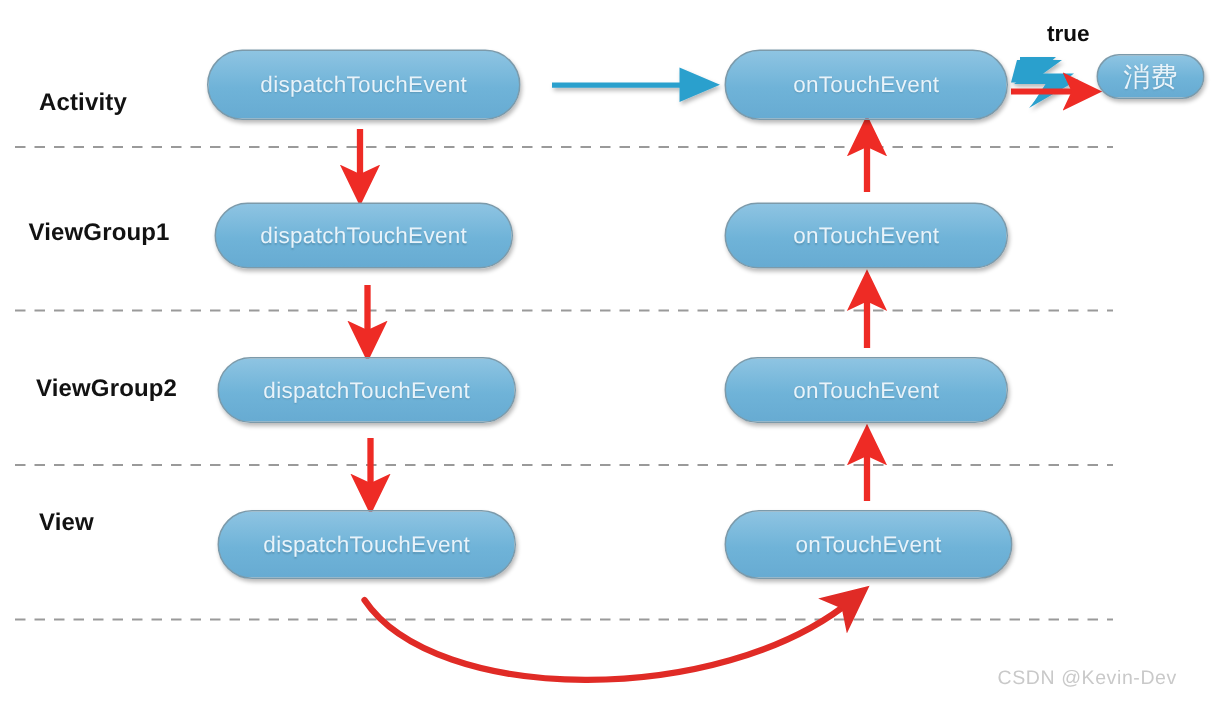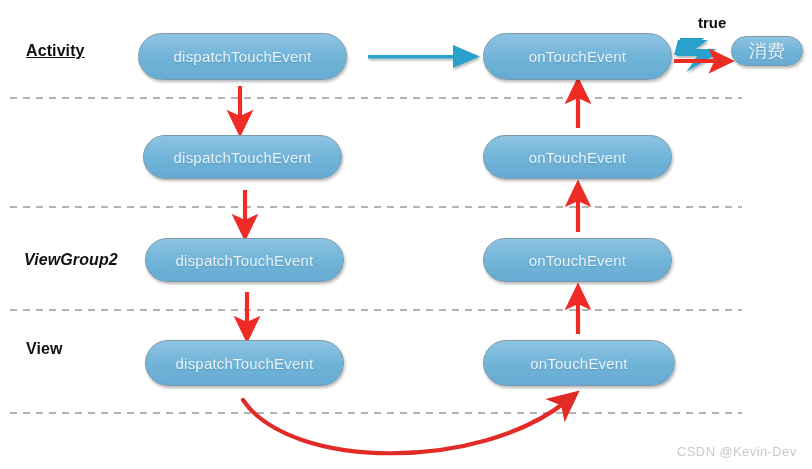--- a/index.html
+++ b/index.html
@@ -59,21 +59,20 @@
     white-space: nowrap;
     z-index: 5;
   }
   .watermark {
     position: absolute;
     font-family: "Liberation Sans", sans-serif;
     font-size: 13px;
     color: #c9c9c9;
     white-space: nowrap;
     letter-spacing: 0.4px;
-    margin-left: 12px;
   }
 </style>
 </head>
 <body>
 
 <div id="stage">
 
   <svg id="svg-layer" viewBox="0 0 812 469">
     <defs>
       <marker id="redArrowHead" markerWidth="7" markerHeight="7" refX="3.4" refY="3.5" orient="auto" markerUnits="strokeWidth">
@@ -117,22 +116,23 @@
 
     <g>
       <line x1="674" y1="61" x2="722" y2="61" stroke="#ee2b25" stroke-width="4" marker-end="url(#redArrowHead)"></line>
     </g>
 
     <g>
       <path d="M 243 400 C 290 470, 480 472, 568 400" fill="none" stroke="#e02b26" stroke-width="4.2" stroke-linecap="round" marker-end="url(#redCurveHead)"></path>
     </g>
   </svg>
 
-  <div class="row-label" style="left:26px; top:42px;text-decoration:underline;">Activity</div>
-  <div class="row-label" style="left:24px; top:251px;font-style:italic;">ViewGroup2</div>
+  <div class="row-label" style="left:26px; top:60px;">Activity</div>
+  <div class="row-label" style="left:19px; top:147px;">ViewGroup1</div>
+  <div class="row-label" style="left:24px; top:251px;">ViewGroup2</div>
   <div class="row-label" style="left:26px; top:340px;">View</div>
 
   <div class="node" style="left:138px; top:33px; width:209px; height:47px;">dispatchTouchEvent</div>
   <div class="node" style="left:143px; top:135px; width:199px; height:44px;">dispatchTouchEvent</div>
   <div class="node" style="left:145px; top:238px; width:199px; height:44px;">dispatchTouchEvent</div>
   <div class="node" style="left:145px; top:340px; width:199px; height:46px;">dispatchTouchEvent</div>
 
   <div class="node" style="left:483px; top:33px; width:189px; height:47px;">onTouchEvent</div>
   <div class="node" style="left:483px; top:135px; width:189px; height:44px;">onTouchEvent</div>
   <div class="node" style="left:483px; top:238px; width:189px; height:44px;">onTouchEvent</div>

